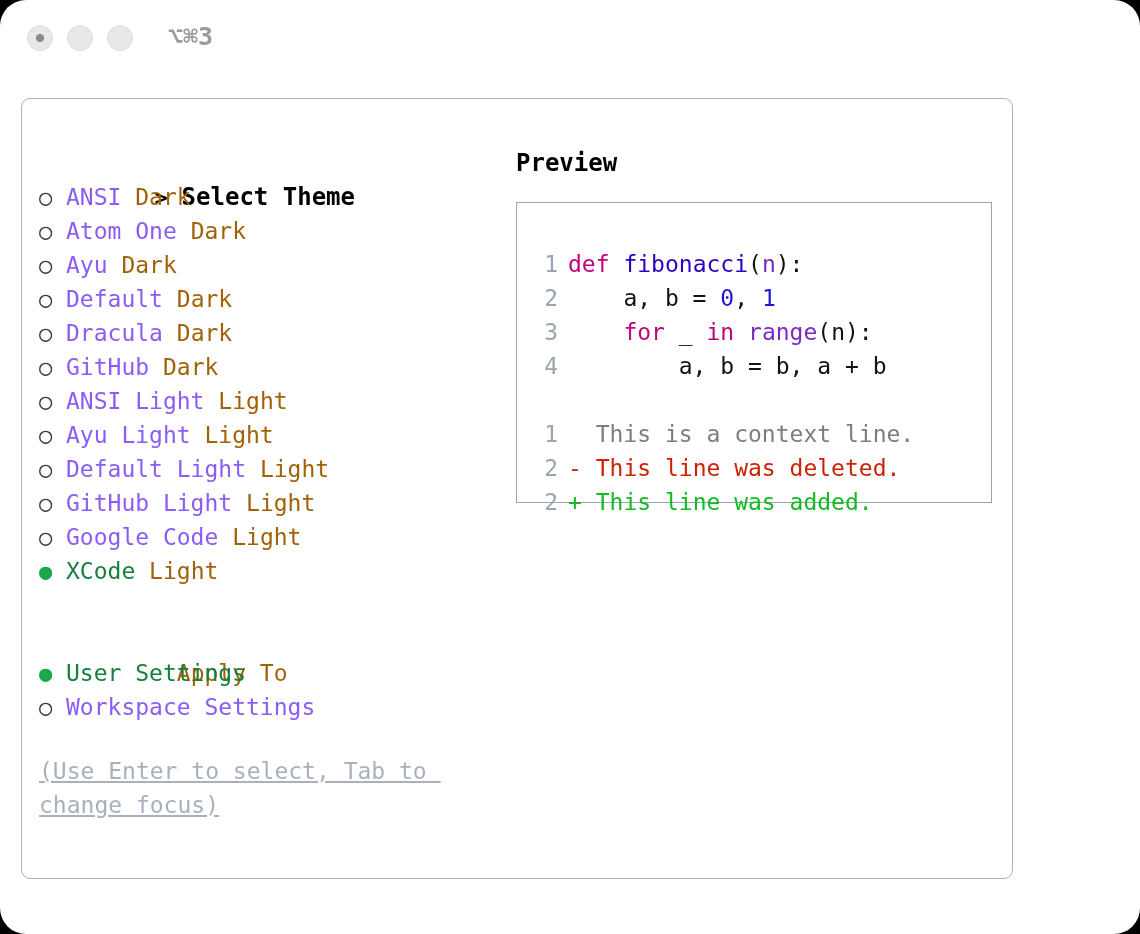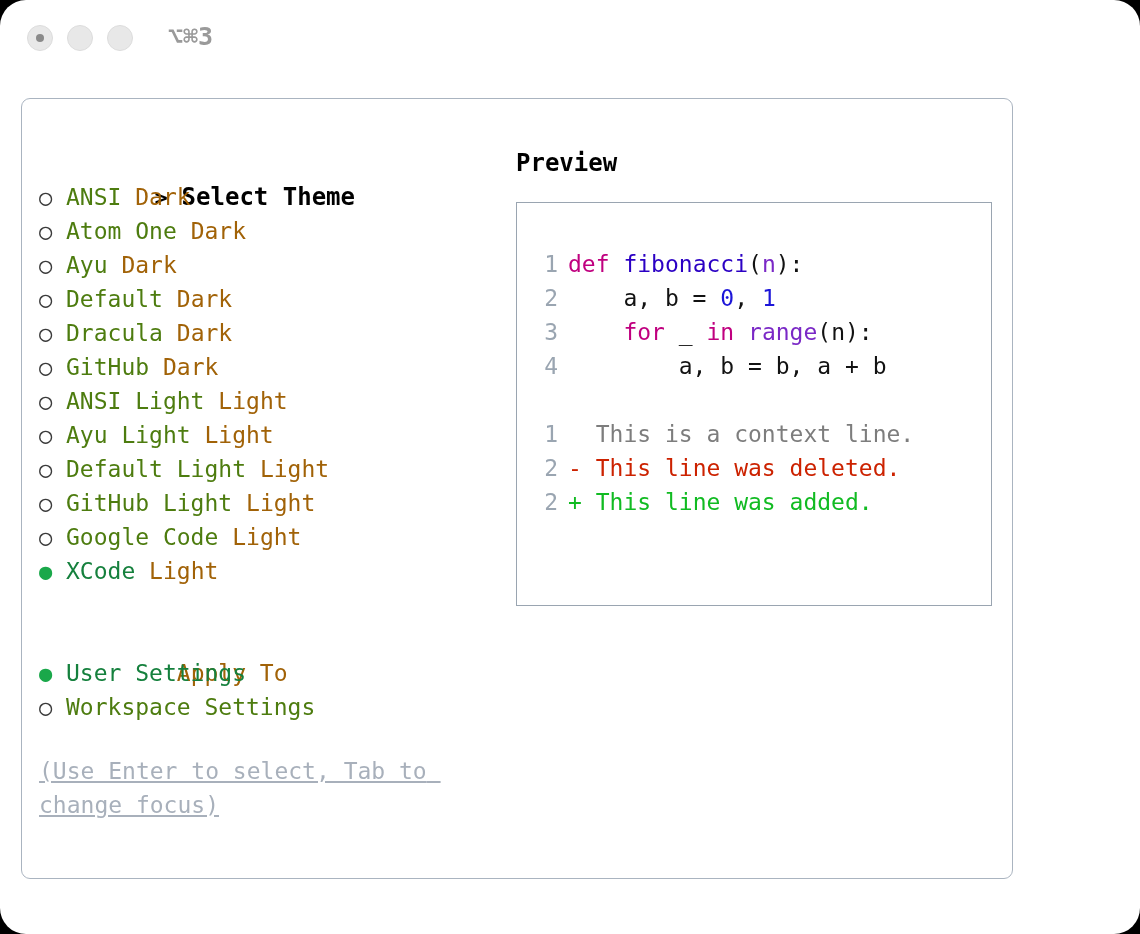--- a/index.html
+++ b/index.html
@@ -93,21 +93,21 @@
     display: inline-block;
     width: 27px;
     font-size: 22px;
   }
   .row.header {
     font-weight: bold;
     color: #000000;
     font-size: 24px;
   }
   .row.header .marker { font-weight: bold; color: #000; }
-  .theme-name { color: #4d7c0f; }
+  .theme-name { color: #8b5cf6; }
   .theme-variant { color: #a16207; }
   .row.selected .marker { color: #1aa84a; }
   .row.selected .theme-name { color: #15803d; }
   .row.plain .marker { color: #ffffff; }
   .row.plain .theme-name { color: #a16207; }
   .row .marker.empty { color: transparent; }
   .marker.off { color: #3b3b3b; }
 
   .spacer-sm { height: 34px; }
 
@@ -130,21 +130,21 @@
   }
   #preview-title {
     font-size: 24px;
     font-weight: bold;
     color: #000000;
     line-height: 34px;
   }
   #preview-box {
     margin-top: 22px;
     width: 476px;
-    height: 404px;
+    height: 301px;
     border: 1.6px solid #9aa5b1;
     box-sizing: border-box;
     background: #ffffff;
     position: relative;
   }
   #code-area {
     position: absolute;
     left: 11px;
     top: 44px;
     right: 8px;

